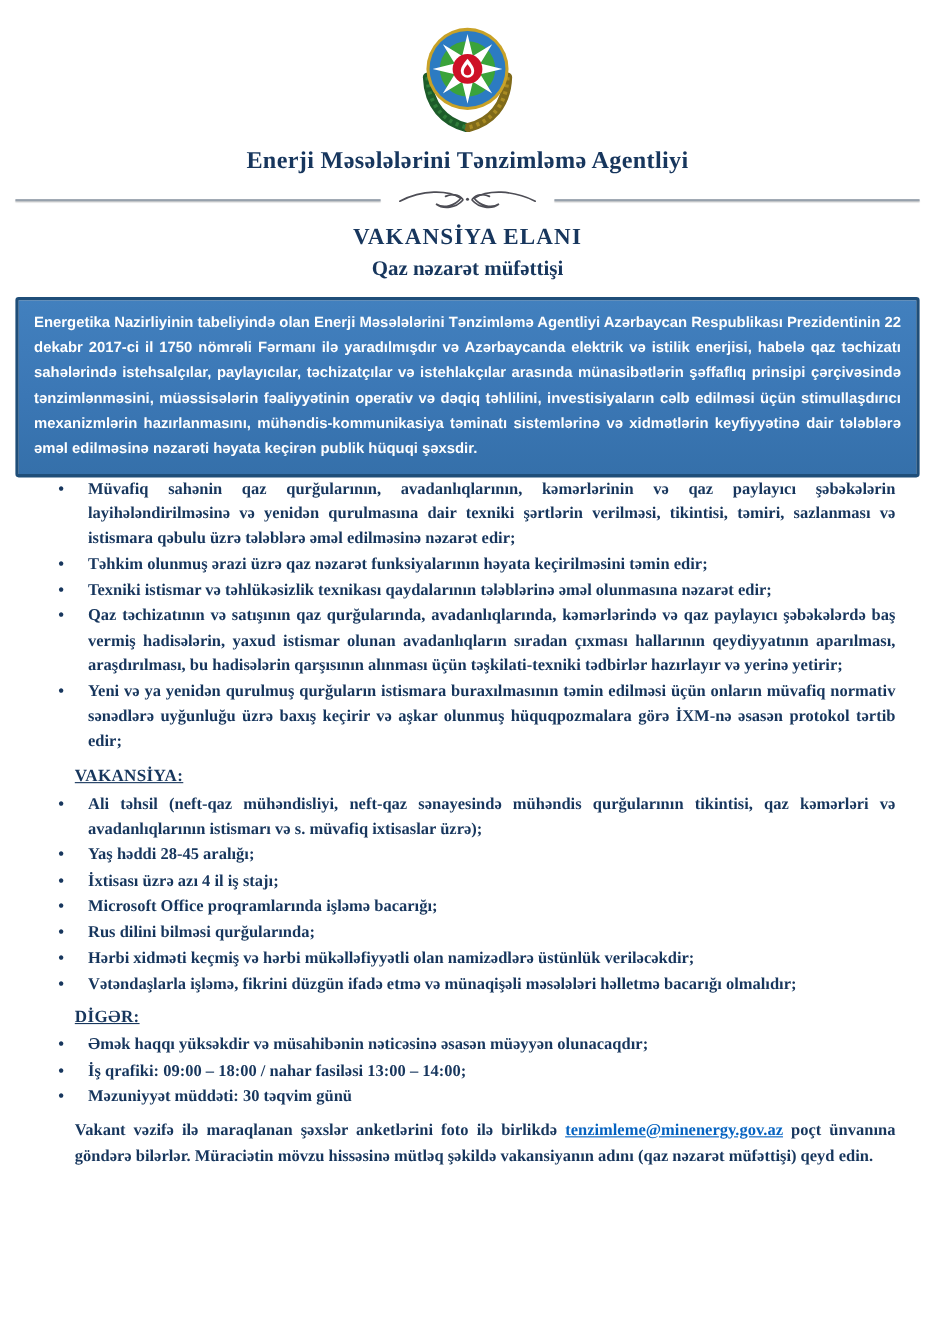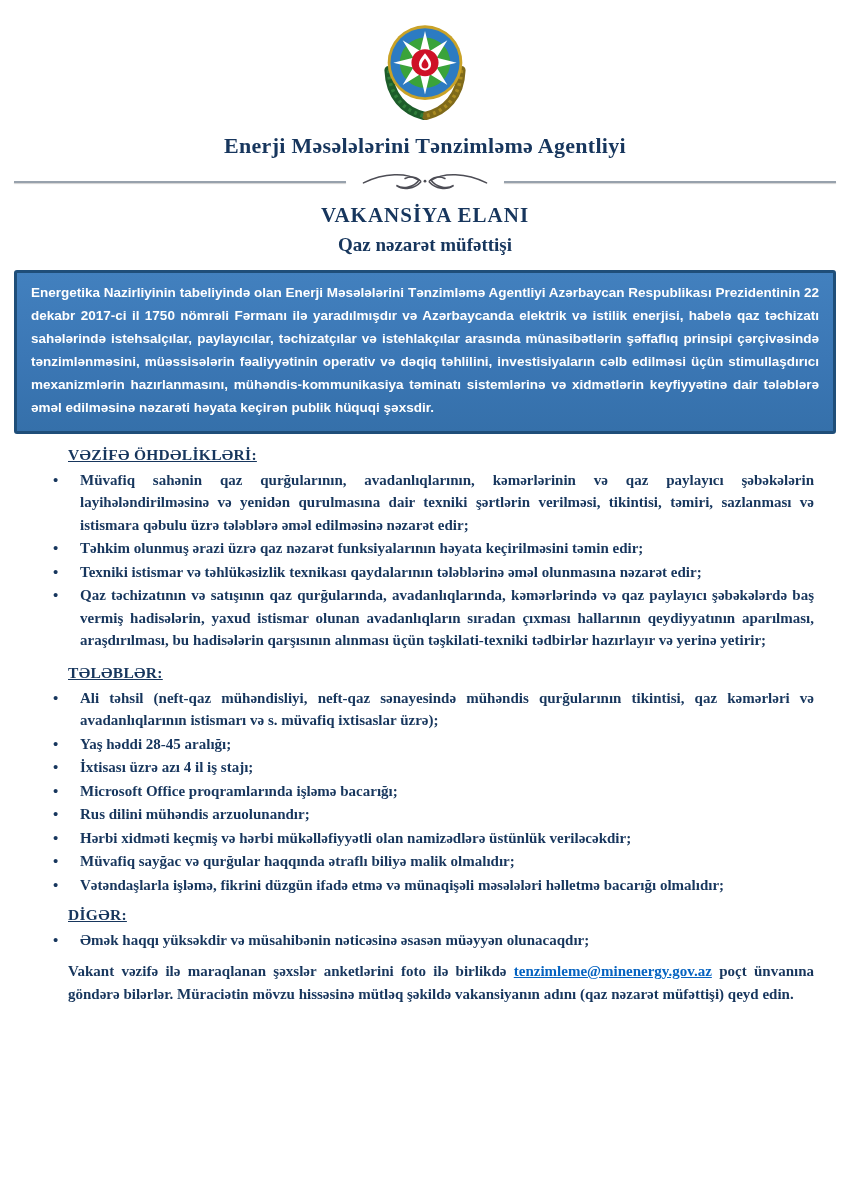--- a/index.html
+++ b/index.html
@@ -103,46 +103,47 @@
     <h3 class="position-title">Qaz nəzarət müfəttişi</h3>
   </header>
 
   <section class="intro-box">
     <p>Energetika Nazirliyinin tabeliyində olan Enerji Məsələlərini Tənzimləmə Agentliyi Azərbaycan Respublikası Prezidentinin 22 dekabr 2017-ci il 1750 nömrəli Fərmanı ilə yaradılmışdır və Azərbaycanda elektrik və istilik enerjisi, habelə qaz təchizatı sahələrində istehsalçılar, paylayıcılar, təchizatçılar və istehlakçılar arasında münasibətlərin şəffaflıq prinsipi çərçivəsində tənzimlənməsini, müəssisələrin fəaliyyətinin operativ və dəqiq təhlilini, investisiyaların cəlb edilməsi üçün stimullaşdırıcı mexanizmlərin hazırlanmasını, mühəndis-kommunikasiya təminatı sistemlərinə və xidmətlərin keyfiyyətinə dair tələblərə əməl edilməsinə nəzarəti həyata keçirən publik hüquqi şəxsdir.</p>
   </section>
 
   <main class="content">
 
     <section class="doc-section">
-      <h4>VƏZİFƏ ÖHDƏLİKLƏRİ:</h4>
       <ul>
         <li>Müvafiq sahənin qaz qurğularının, avadanlıqlarının, kəmərlərinin və qaz paylayıcı şəbəkələrin layihələndirilməsinə və yenidən qurulmasına dair texniki şərtlərin verilməsi, tikintisi, təmiri, sazlanması və istismara qəbulu üzrə tələblərə əməl edilməsinə nəzarət edir;</li>
         <li>Təhkim olunmuş ərazi üzrə qaz nəzarət funksiyalarının həyata keçirilməsini təmin edir;</li>
         <li>Texniki istismar və təhlükəsizlik texnikası qaydalarının tələblərinə əməl olunmasına nəzarət edir;</li>
         <li>Qaz təchizatının və satışının qaz qurğularında, avadanlıqlarında, kəmərlərində və qaz paylayıcı şəbəkələrdə baş vermiş hadisələrin, yaxud istismar olunan avadanlıqların sıradan çıxması hallarının qeydiyyatının aparılması, araşdırılması, bu hadisələrin qarşısının alınması üçün təşkilati-texniki tədbirlər hazırlayır və yerinə yetirir;</li>
+        <li>Yeni və ya yenidən qurulmuş qurğuların istismara buraxılmasının təmin edilməsi üçün onların müvafiq normativ sənədlərə uyğunluğu üzrə baxış keçirir və aşkar olunmuş hüquqpozmalara görə İXM-nə əsasən protokol tərtib edir;</li>
       </ul>
     </section>
 
     <section class="doc-section">
-      <h4>TƏLƏBLƏR:</h4>
+      <h4>VAKANSİYA:</h4>
       <ul>
         <li>Ali təhsil (neft-qaz mühəndisliyi, neft-qaz sənayesində mühəndis qurğularının tikintisi, qaz kəmərləri və avadanlıqlarının istismarı və s. müvafiq ixtisaslar üzrə);</li>
         <li>Yaş həddi 28-45 aralığı;</li>
         <li>İxtisası üzrə azı 4 il iş stajı;</li>
         <li>Microsoft Office proqramlarında işləmə bacarığı;</li>
-        <li>Rus dilini mühəndis arzuolunandır;</li>
+        <li>Rus dilini bilməsi qurğularında;</li>
         <li>Hərbi xidməti keçmiş və hərbi mükəlləfiyyətli olan namizədlərə üstünlük veriləcəkdir;</li>
-        <li>Müvafiq sayğac və qurğular haqqında ətraflı biliyə malik olmalıdır;</li>
         <li>Vətəndaşlarla işləmə, fikrini düzgün ifadə etmə və münaqişəli məsələləri həlletmə bacarığı olmalıdır;</li>
       </ul>
     </section>
 
     <section class="doc-section tight">
       <h4>DİGƏR:</h4>
       <ul>
         <li>Əmək haqqı yüksəkdir və müsahibənin nəticəsinə əsasən müəyyən olunacaqdır;</li>
+        <li>İş qrafiki: 09:00 – 18:00 / nahar fasiləsi 13:00 – 14:00;</li>
+        <li>Məzuniyyət müddəti: 30 təqvim günü</li>
       </ul>
     </section>
 
     <p class="footer-note"><span>Vakant vəzifə ilə maraqlanan şəxslər anketlərini foto ilə birlikdə </span><a class="email-link">tenzimleme@minenergy.gov.az</a><span> poçt ünvanına göndərə bilərlər. Müraciətin mövzu hissəsinə mütləq şəkildə vakansiyanın adını (qaz nəzarət müfəttişi) qeyd edin.</span></p>
 
   </main>
 </div>
 
 </body></html>

